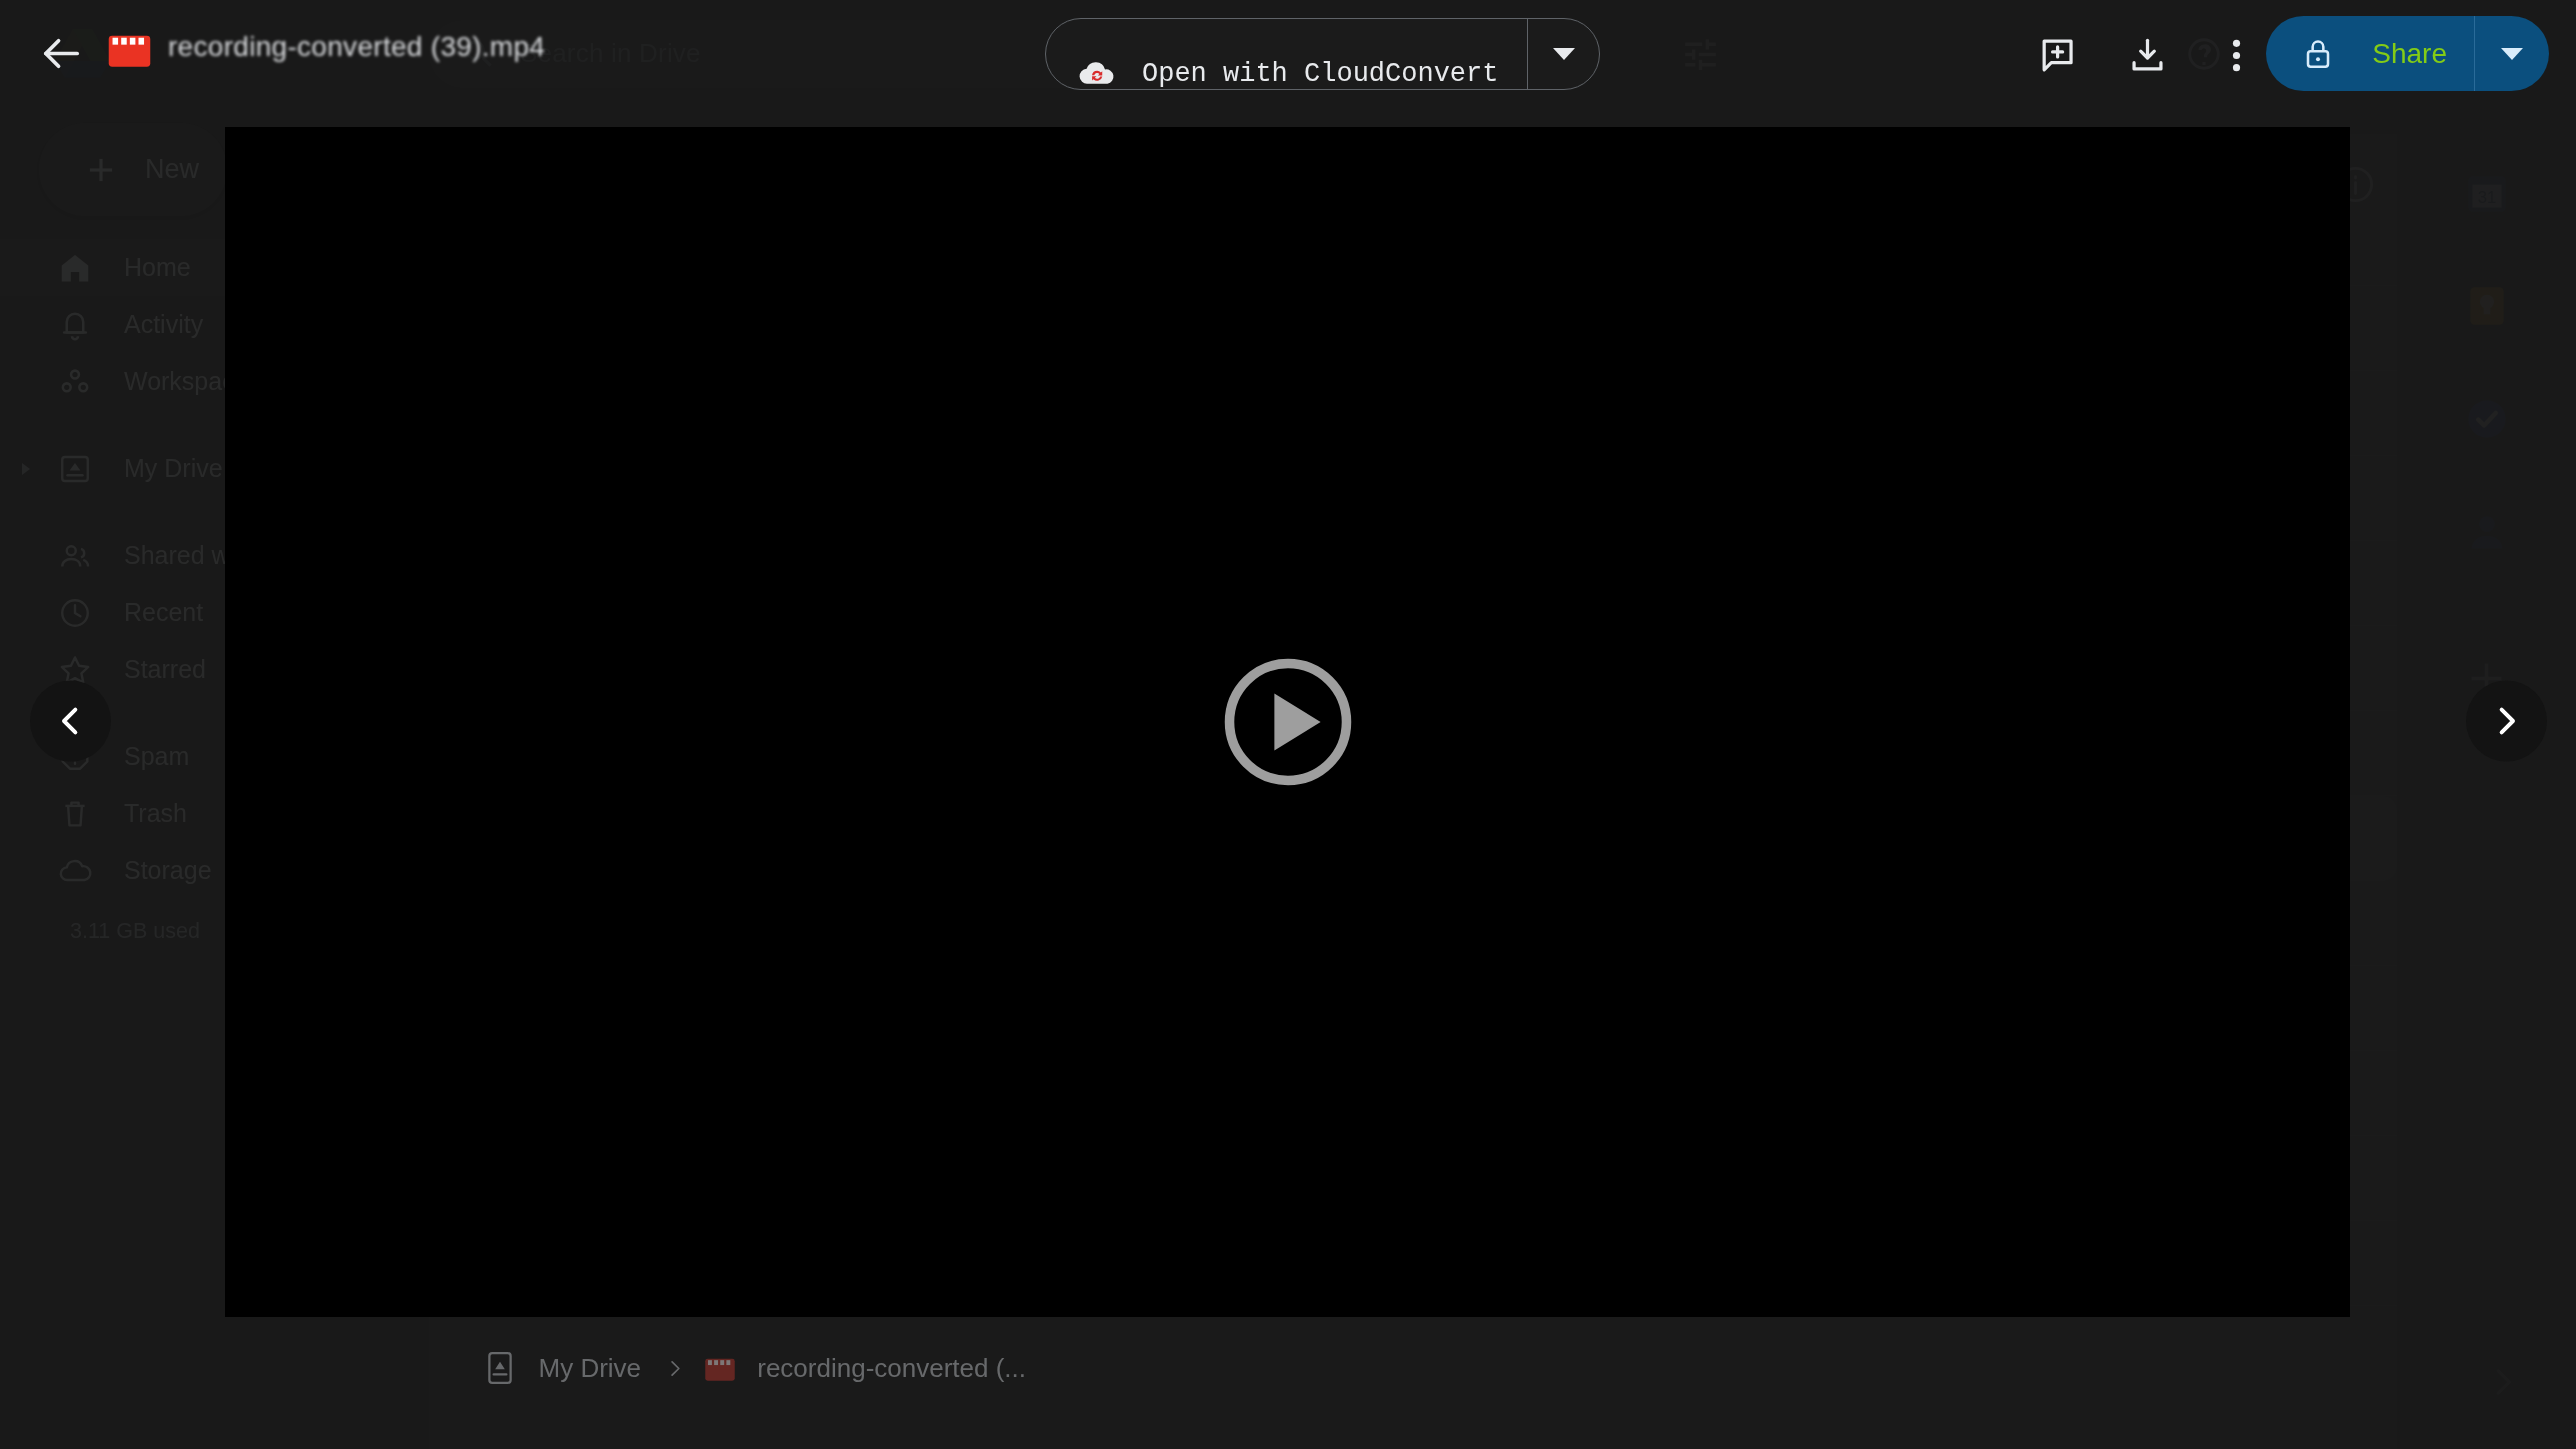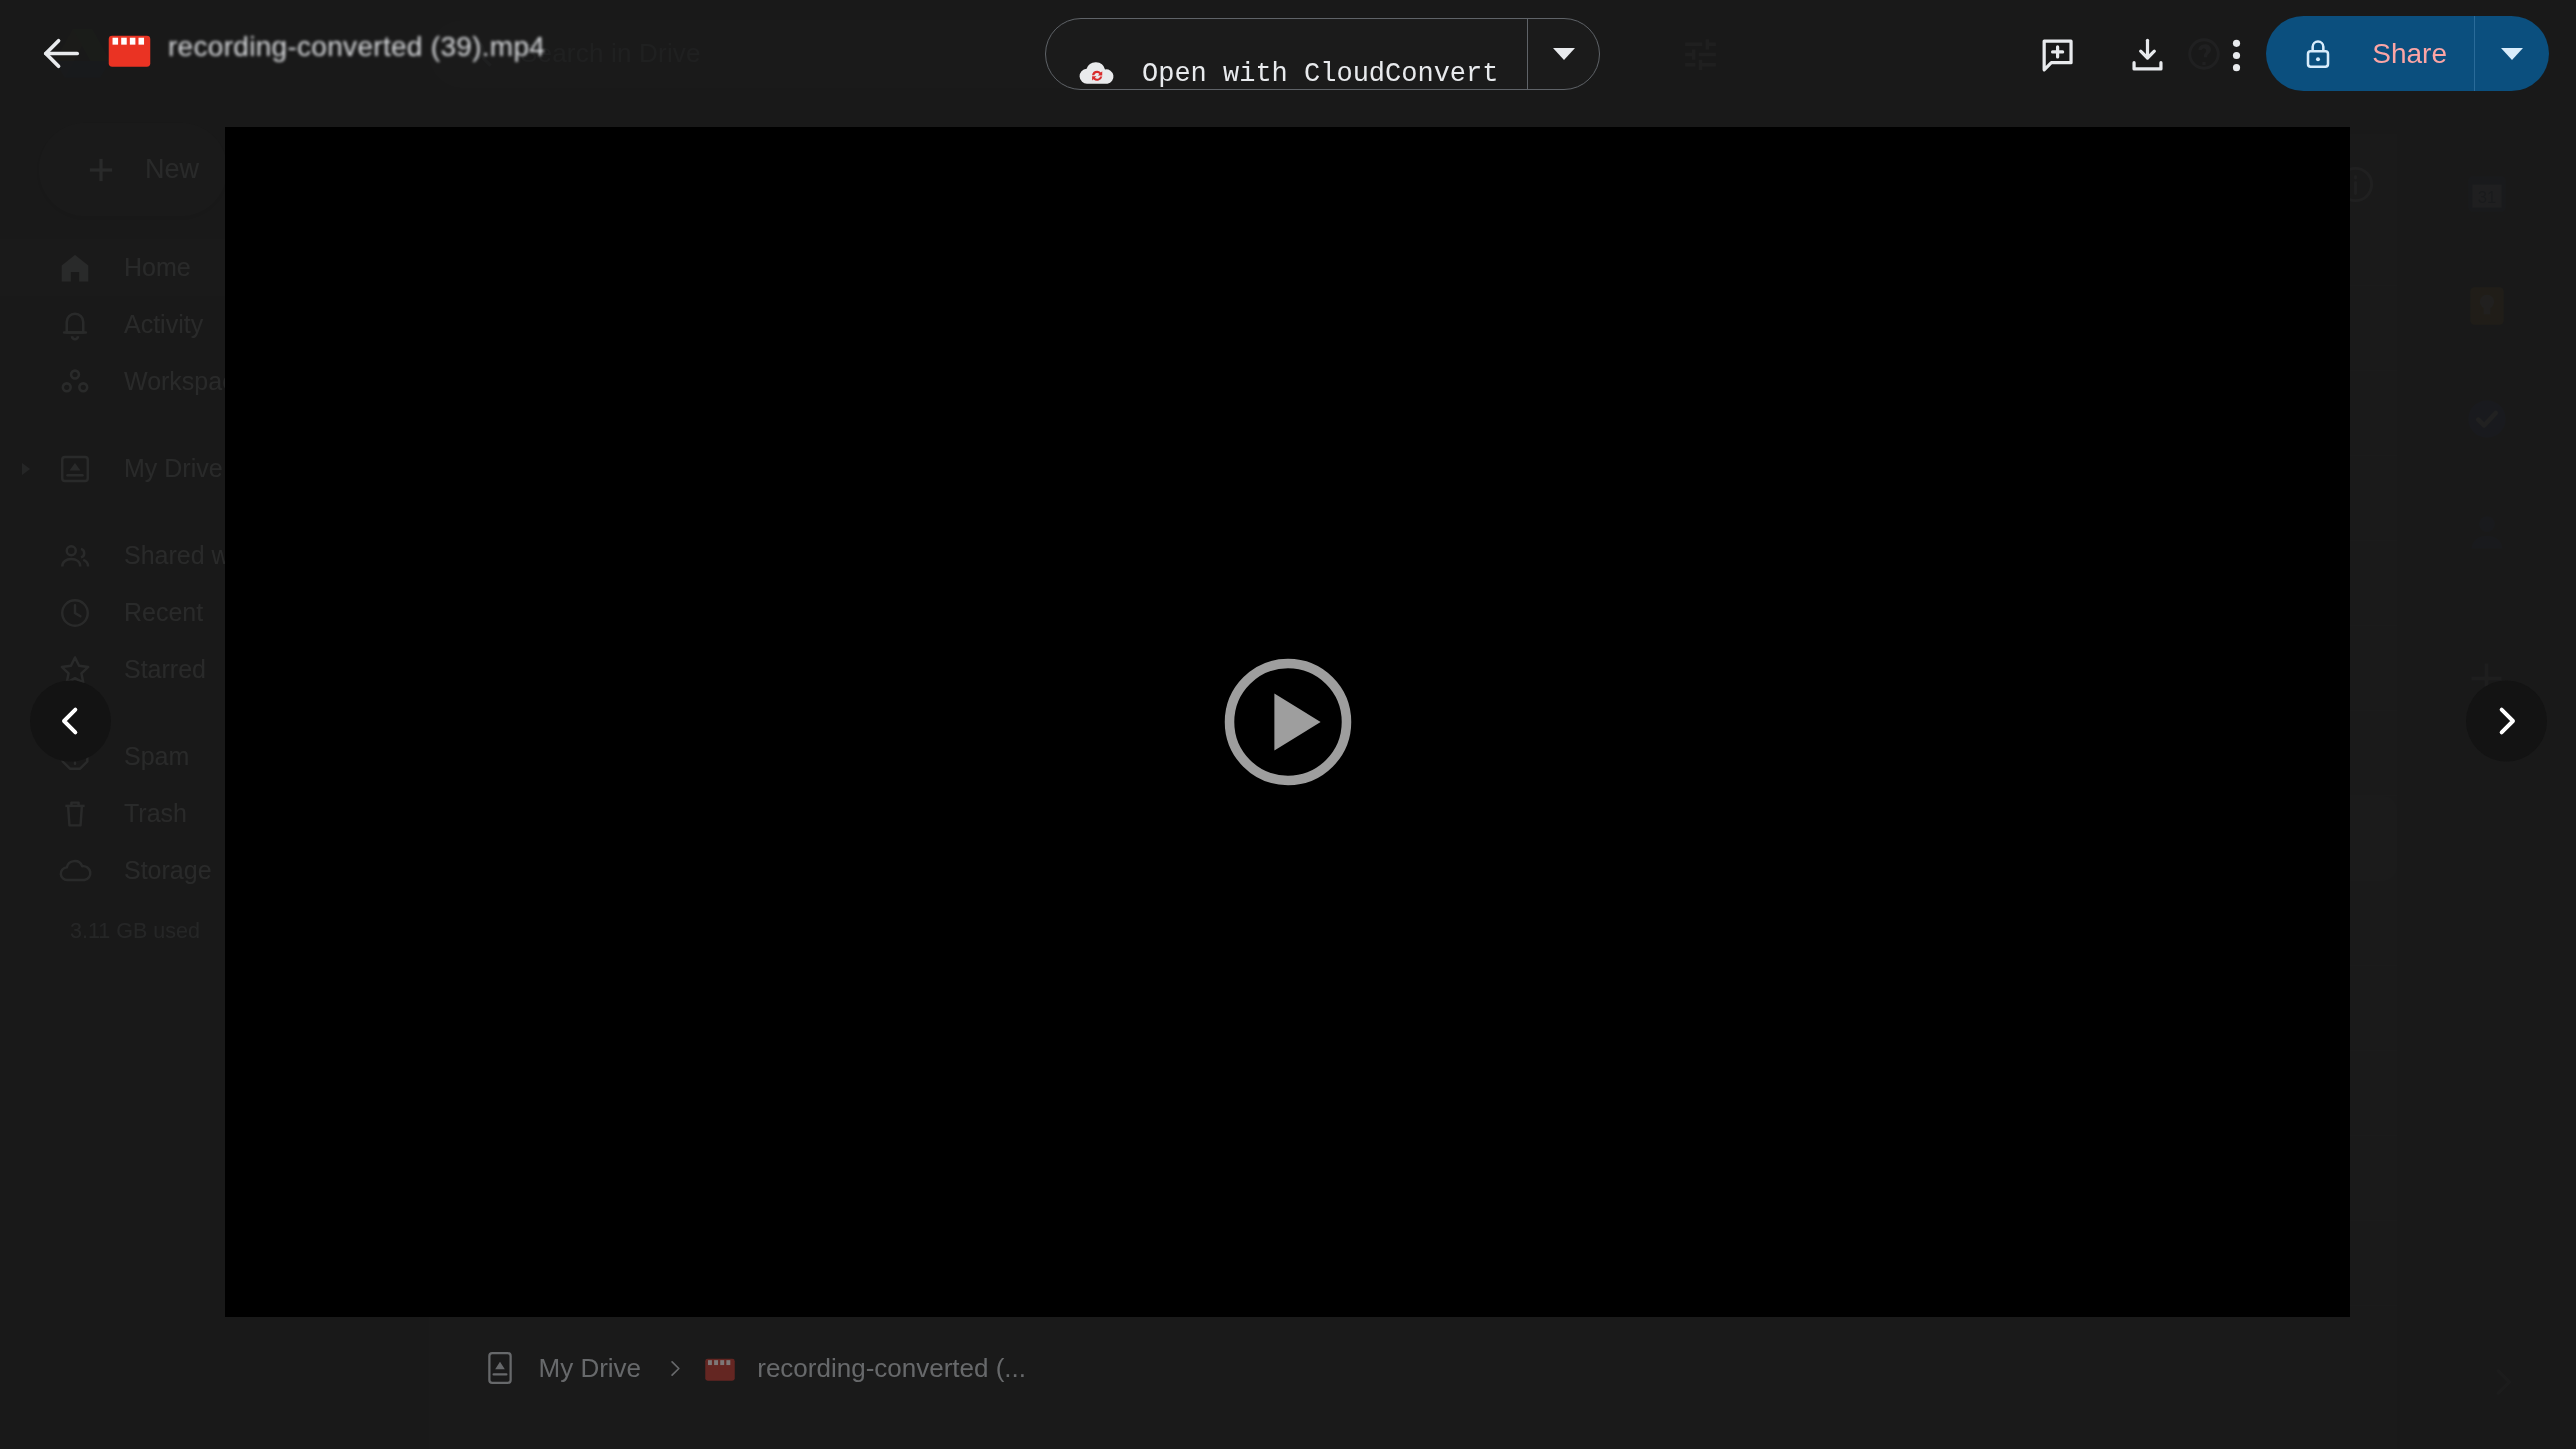--- a/index.html
+++ b/index.html
@@ -237,21 +237,21 @@
     background: #0b4f7e;
     border-radius: 38px;
     overflow: hidden;
   }
   .share-main {
     display: flex; align-items: center;
     padding: 0 27px 0 36px;
   }
   .share-lock { width: 32px; height: 38px; }
   .share-label {
-    margin-left: 38px; font-size: 28px; color: #fca5a5;
+    margin-left: 38px; font-size: 28px; color: #84cc16;
   }
   .share-split {
     width: 75px; border-left: 0.9px solid #2a6b99;
     display: flex; align-items: center; justify-content: center;
   }
   .share-caret {
     width: 0; height: 0;
     border-left: 11.6px solid transparent;
     border-right: 11.6px solid transparent;
     border-top: 12.5px solid #d8ecfb;

